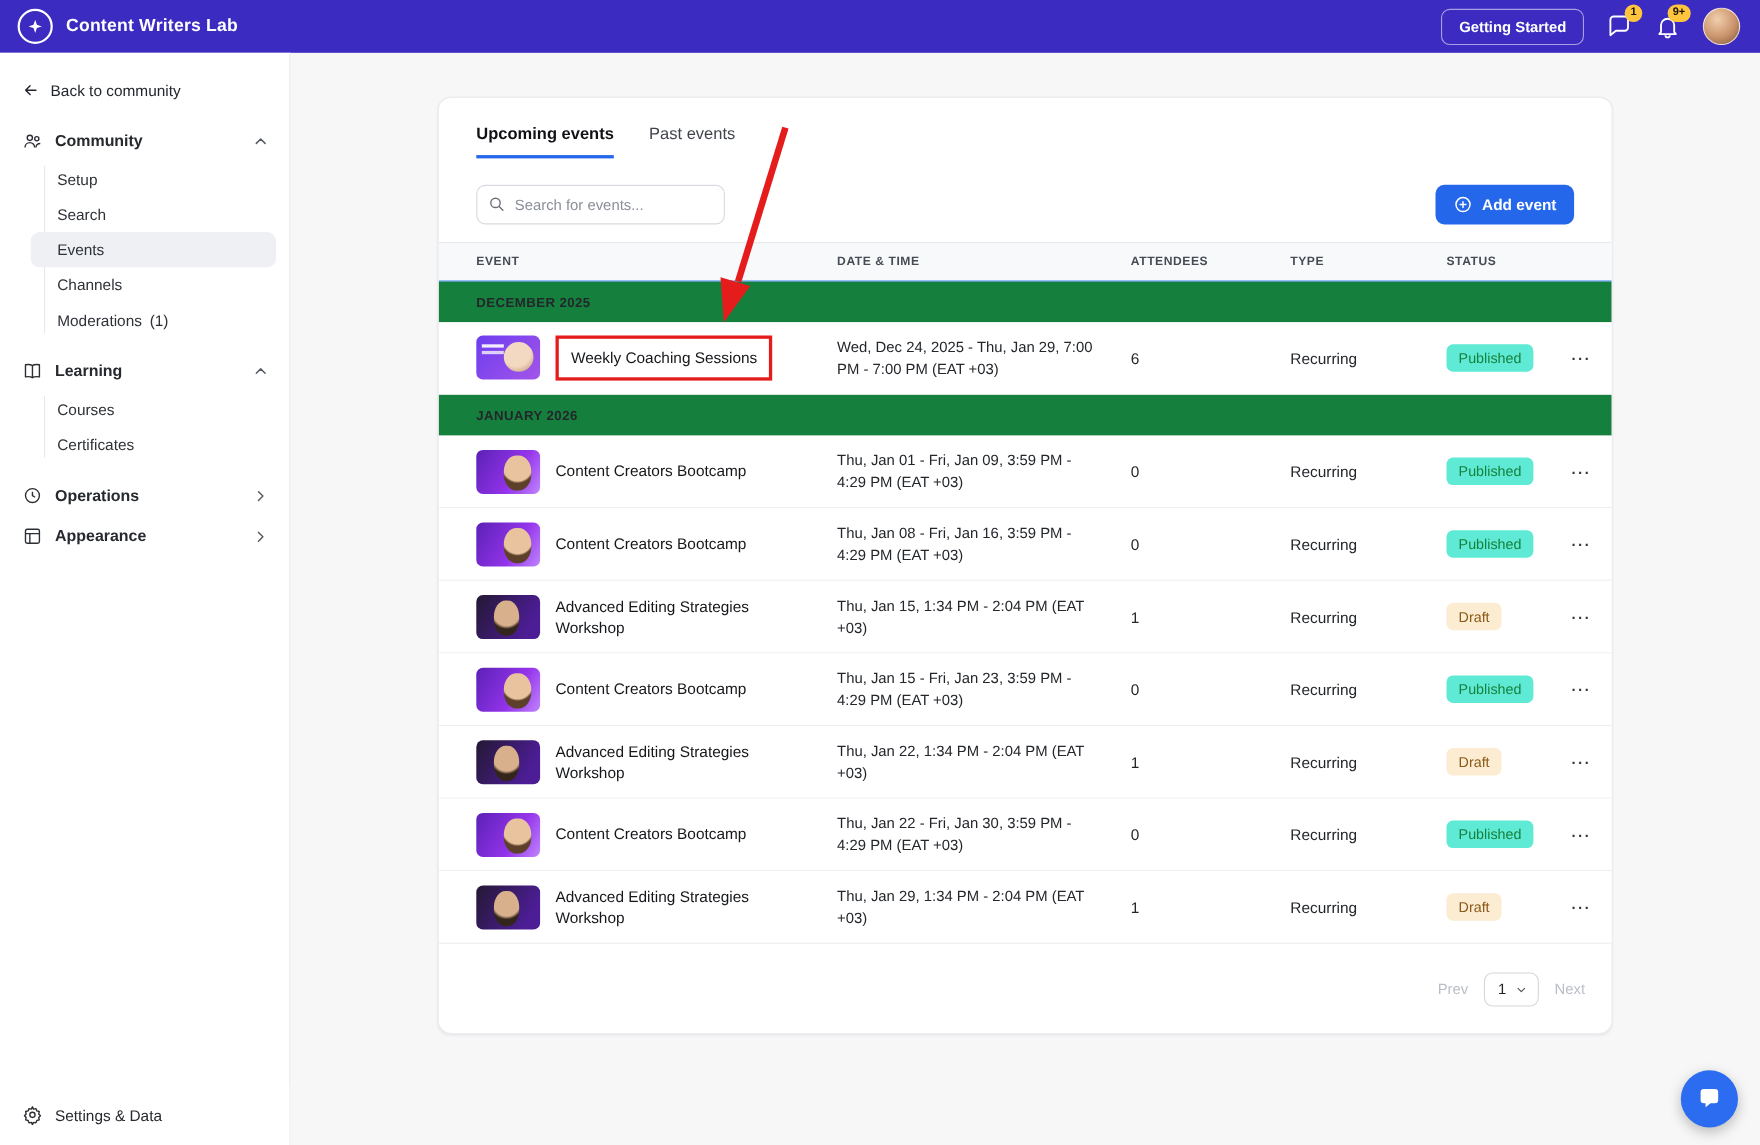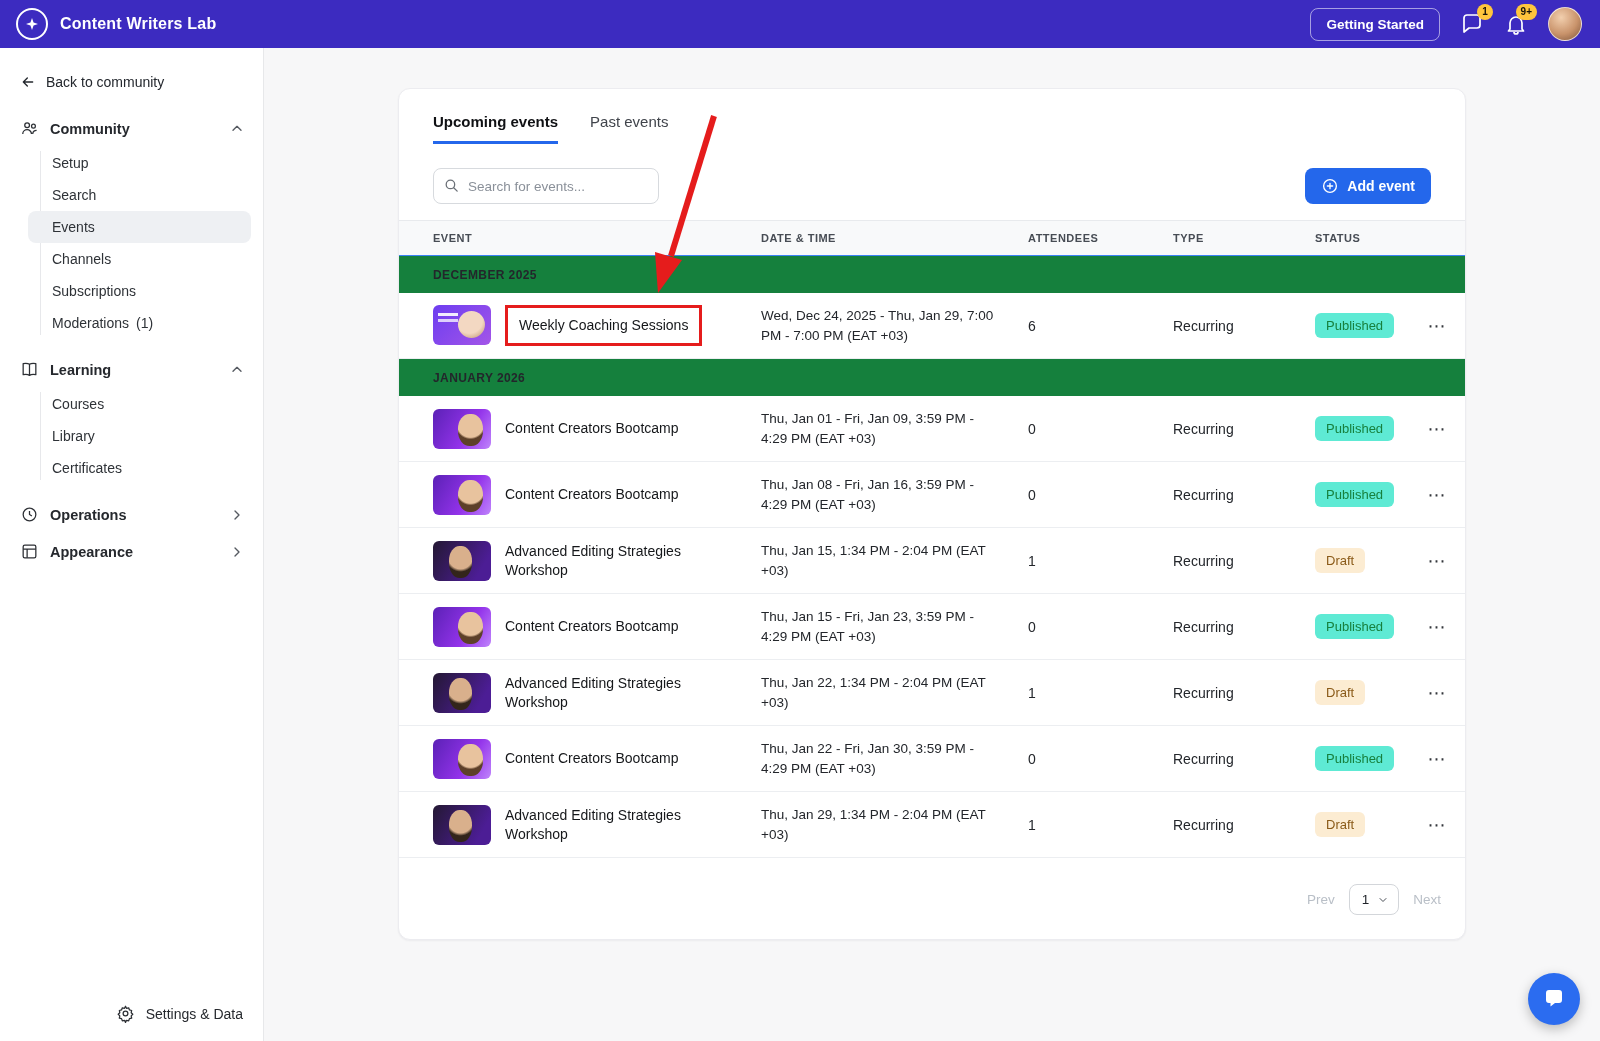--- a/index.html
+++ b/index.html
@@ -62,21 +62,21 @@
   .subnav { margin: 0 12px 12px 28px; position: relative; }
   .subnav::before { content:""; position: absolute; left: 12px; top: 4px; bottom: 4px; width: 1px; background: #e7e8eb; }
   .subnav-item {
     position: relative; padding: 8px 10px 8px 24px; border-radius: 8px; font-size: 14px;
     color: #2e3237; cursor: pointer; display: flex; gap: 7px; align-items: center;
   }
   .subnav-item.active { background: #eef0f3; font-weight: 500; }
   .sidebar-bottom {
     position: absolute; bottom: 0; left: 0; right: 0; padding: 18px 20px;
     display: flex; align-items: center; gap: 11px; font-size: 14px; font-weight: 500;
-    color: #26292e; cursor: pointer; background: #fff; justify-content: flex-end;
+    color: #26292e; cursor: pointer; background: #fff;
   }
   .sidebar-bottom svg { width: 19px; height: 19px; stroke: #2c2f34; fill: none; stroke-width: 1.6; }
 
   
   .content { flex: 1; overflow: hidden; }
   .card {
     width: 1068px; min-height: 835px; margin: 40px auto 0; background: #fff;
     border-radius: 12px; border: 1px solid #ececf0; box-shadow: 0 1px 2px rgba(16,24,40,.05);
     padding: 24px 0 24px; display: flex; flex-direction: column;
   }
@@ -217,43 +217,37 @@
         <div class="subnav-item">
             <span>Search</span>
           </div>
         <div class="subnav-item active">
             <span>Events</span>
           </div>
         <div class="subnav-item">
             <span>Channels</span>
           </div>
         <div class="subnav-item">
-            <span>Subscriptions</span>
-          </div>
-        <div class="subnav-item">
           <span>Moderations</span>
           <span>(1)</span>
         </div>
       </div>
 
       <div class="nav-section">
         <svg class="sec-icon" viewBox="0 0 24 24">
           <path d="M12 5.5 C10 4 7 4 4 4.5 V18.5 C7 18 10 18 12 19.5 C14 18 17 18 20 18.5 V4.5 C17 4 14 4 12 5.5 V19" stroke-linejoin="round"></path>
         </svg>
         <span>Learning</span>
         <span class="chevron"><svg viewBox="0 0 24 24">
               <path d="M6 14 l6-6 6 6" stroke-linecap="round" stroke-linejoin="round"></path>
             </svg></span>
       </div>
       <div class="subnav">
         <div class="subnav-item">
             <span>Courses</span>
-          </div>
-        <div class="subnav-item">
-            <span>Library</span>
           </div>
         <div class="subnav-item">
             <span>Certificates</span>
           </div>
       </div>
 
       <div class="nav-section">
         <svg class="sec-icon" viewBox="0 0 24 24">
           <circle cx="12" cy="12" r="8"></circle>
             <path d="M12 7.5 V12 l3 2"></path>

